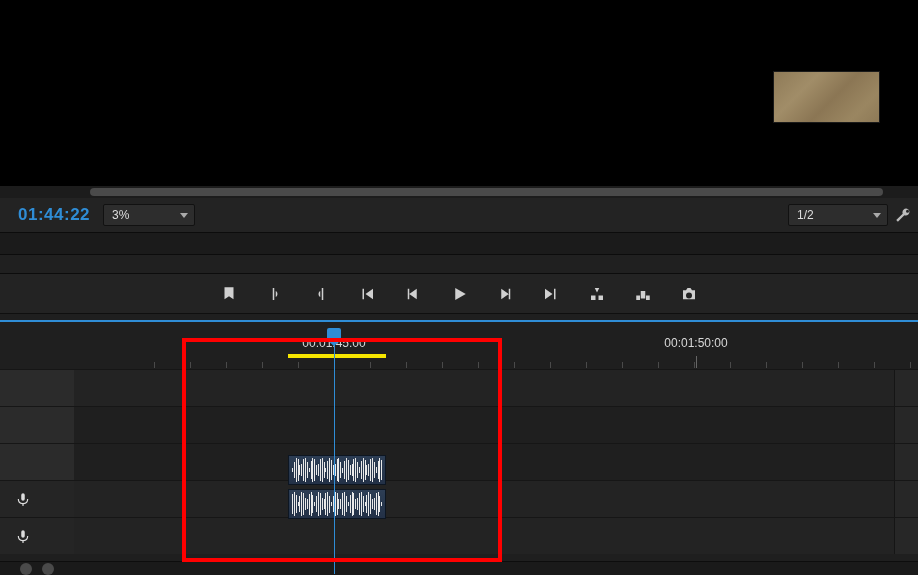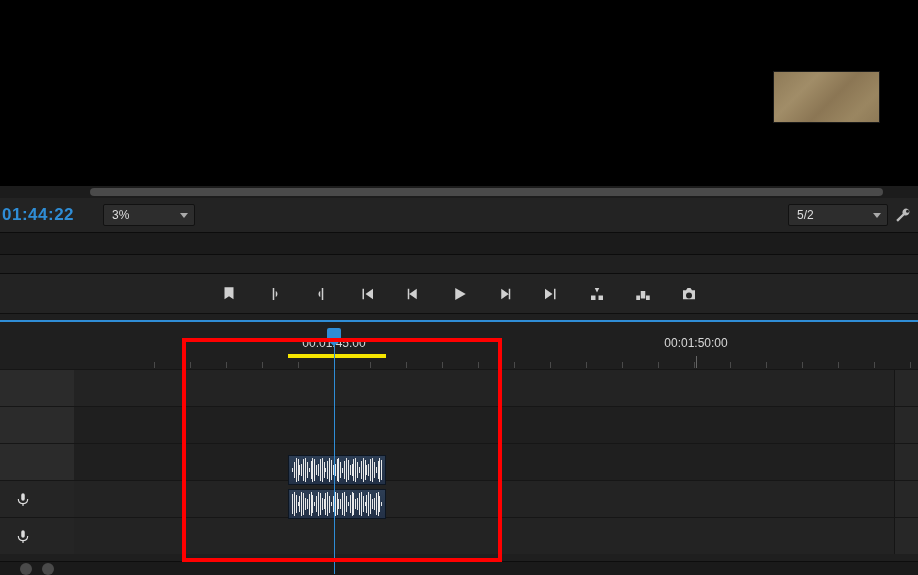--- a/index.html
+++ b/index.html
@@ -8,21 +8,21 @@
   
   .preview{position:absolute;left:0;top:0;width:918px;height:180px;background:#000;}
   .thumb{position:absolute;left:773px;top:71px;width:107px;height:52px;background:linear-gradient(135deg,#8e7a57,#a18d68 30%,#8b7654 55%,#9a8661 80%,#8e7a57);border:1px solid #1a1a1a;}
 
   
   .prev-scroll{position:absolute;left:0;top:186px;width:918px;height:12px;background:#1c1c1c;}
   .prev-scroll .track{position:absolute;left:90px;top:2px;width:793px;height:8px;background:#4a4a4a;border-radius:4px;}
 
   
   .infobar{position:absolute;left:0;top:198px;width:918px;height:34px;background:#232323;display:flex;align-items:center;}
-  .tc{color:#2f8dd6;font-weight:600;font-size:17px;letter-spacing:.5px;padding-left:2px;min-width:95px;}
+  .tc{color:#2f8dd6;font-weight:600;font-size:17px;letter-spacing:.5px;padding-left:18px;min-width:95px;}
   .sel{height:22px;background:#2d2d2d;border:1px solid #111;display:flex;align-items:center;justify-content:space-between;padding:0 6px 0 8px;color:#ddd;font-size:12px;border-radius:2px;cursor:pointer;}
   .sel-zoom{width:92px;margin-left:8px;}
   .sel-res{width:100px;margin-left:auto;margin-right:4px;}
   .chev{width:0;height:0;border-left:4px solid transparent;border-right:4px solid transparent;border-top:5px solid #aaa;margin-left:6px;}
   .wrench{width:22px;height:22px;margin-right:4px;cursor:pointer;display:flex;align-items:center;justify-content:center;}
   .wrench svg{width:18px;height:18px;fill:#bdbdbd;}
 
   .rulerbar{position:absolute;left:0;top:232px;width:918px;height:22px;background:#1b1b1b;border-top:1px solid #0c0c0c;}
   .sep{position:absolute;left:0;top:254px;width:918px;height:20px;background:#202020;border-top:1px solid #0c0c0c;border-bottom:1px solid #0c0c0c;}
 
@@ -82,21 +82,21 @@
   <div class="track"></div>
 </div>
 
 <div class="infobar">
   <span class="tc">01:44:22</span>
   <div class="sel sel-zoom">
     <span>3%</span>
     <span class="chev"></span>
   </div>
   <div class="sel sel-res">
-    <span>5/2</span>
+    <span>1/2</span>
     <span class="chev"></span>
   </div>
   <div class="wrench">
     <svg viewBox="0 0 24 24">
         <path d="M22 7.5l-3.3-3.3c-1.9-1.2-4.4-.9-6 .7-1.4 1.4-1.8 3.5-1.1 5.3L3 18.8 5.2 21l8.6-8.6c1.8.7 3.9.3 5.3-1.1 1.6-1.6 1.9-4.1.9-5.8zM18 9a2 2 0 110-4 2 2 0 010 4z"></path>
       </svg>
   </div>
 </div>
 
 <div class="rulerbar"></div>

